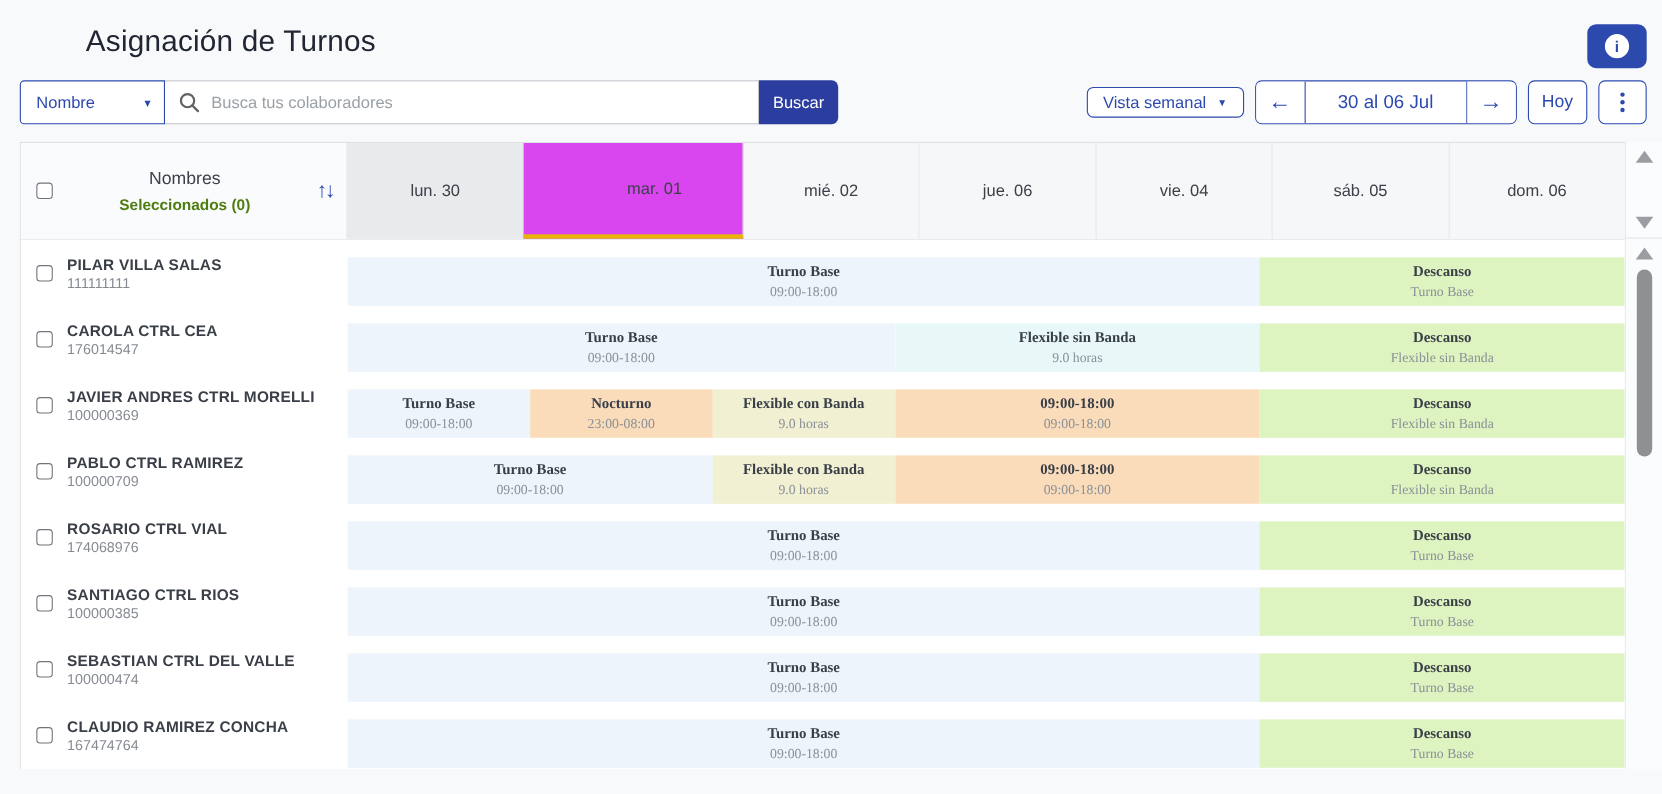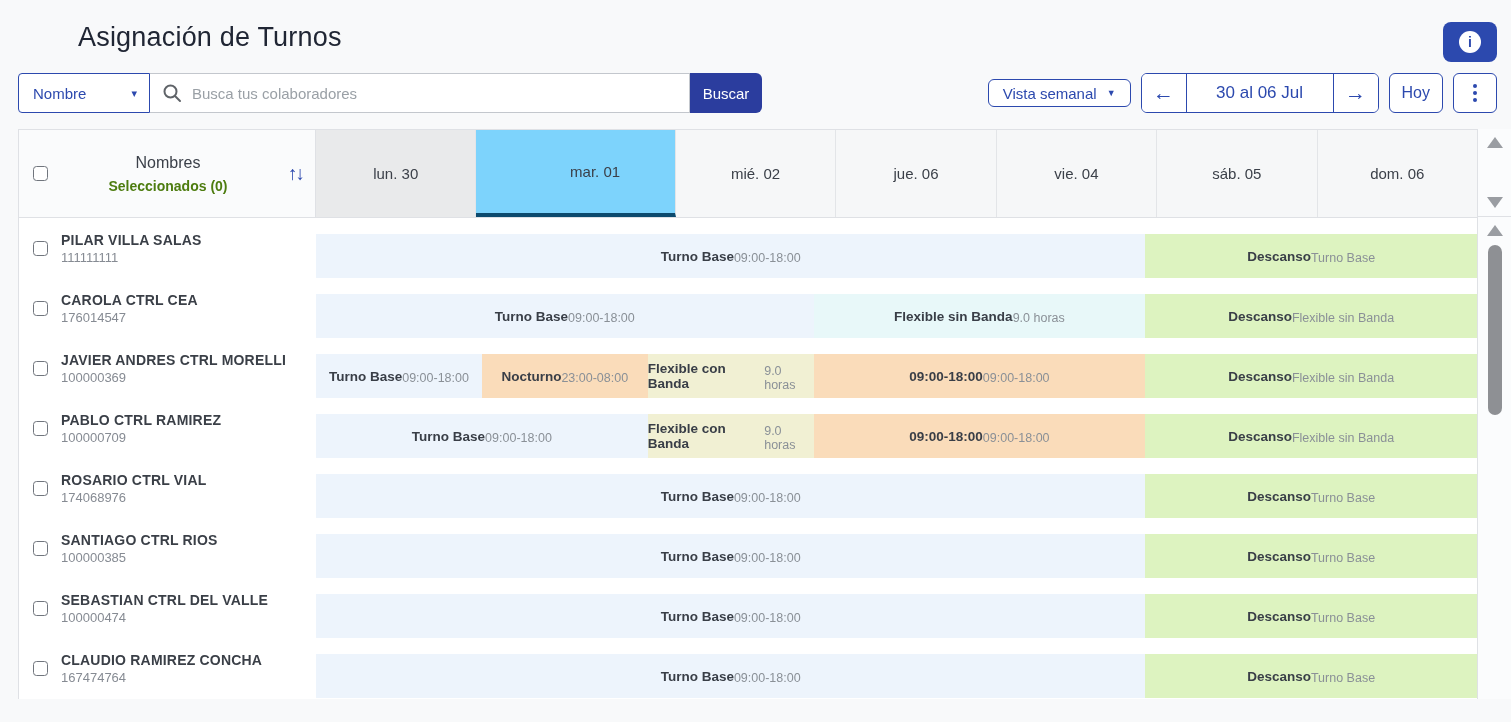--- a/index.html
+++ b/index.html
@@ -56,32 +56,32 @@
                 padding:0 12px 0 14px; border-right:1px solid #DFE1E5; }
   .names-head .titles { flex:1; text-align:center; }
   .nh-title { font-size:16px; color:#3B4049; }
   .nh-selected { font-size:14px; color:#4d7c0f; font-weight:700; margin-top:6px; }
   .sort-arrows { color:#2C49AE; font-size:19px; font-weight:700; letter-spacing:-2px; cursor:pointer; }
   .day-heads { flex:1; display:flex; }
   .day-head { flex:1; display:flex; align-items:center; justify-content:center; font-size:15px;
               color:#3B4049; background:#F6F7F8; border-right:1px solid #E3E5E8; cursor:pointer; }
   .day-head:last-child { border-right:none; }
   .day-head.shaded { background:#E9EAEB; }
-  .day-head.active { background:#7dd3fc; border-bottom:4px solid #0c4a6e;padding-left:39px; }
+  .day-head.active { background:#d946ef; border-bottom:4px solid #eab308;padding-left:39px; }
 
   .tbody { height:481px; overflow:hidden; background:#fff; }
   .row { display:flex; height:60px; }
   .name-cell { width:297px; display:flex; align-items:center; gap:13px; padding-left:14px; background:#fff; }
   .checkbox { width:15px; height:15px; border:1.6px solid #70757D; border-radius:3.5px;
               background:#fff; flex:0 0 auto; cursor:pointer; }
   .nm { font-size:14px; font-weight:700; color:#3A3F47; letter-spacing:.2px; }
   .nid { font-size:13px; font-weight:500; color:#868B93; margin-top:2px; }
   .lane { flex:1; position:relative; }
-  .block { position:absolute; top:16px; bottom:0; display:flex; flex-direction:row;
-           align-items:center; justify-content:center; cursor:pointer; }
+  .block { position:absolute; top:16px; bottom:0; display:flex; flex-direction:column;
+           align-items:center; justify-content:center; cursor:pointer;font-family:Liberation Serif, serif; }
   .bk-title { font-size:13.5px; font-weight:600; color:#393E47; }
   .bk-sub { font-size:12.5px; color:#8A9097; margin-top:3px; }
 
   
   .gutter { width:33px; display:flex; flex-direction:column; }
   .gutter-head { height:88px; border-bottom:1px solid #DFE1E5; display:flex; flex-direction:column;
                  justify-content:space-between; align-items:center; padding:8px 0; background:#FBFCFD; }
   .gutter-body { flex:1; display:flex; flex-direction:column; align-items:center; padding-top:8px; background:#FBFCFD; }
   .tri-up { width:0; height:0; border-left:8px solid transparent; border-right:8px solid transparent;
             border-bottom:11px solid #9A9DA2; cursor:pointer; }

